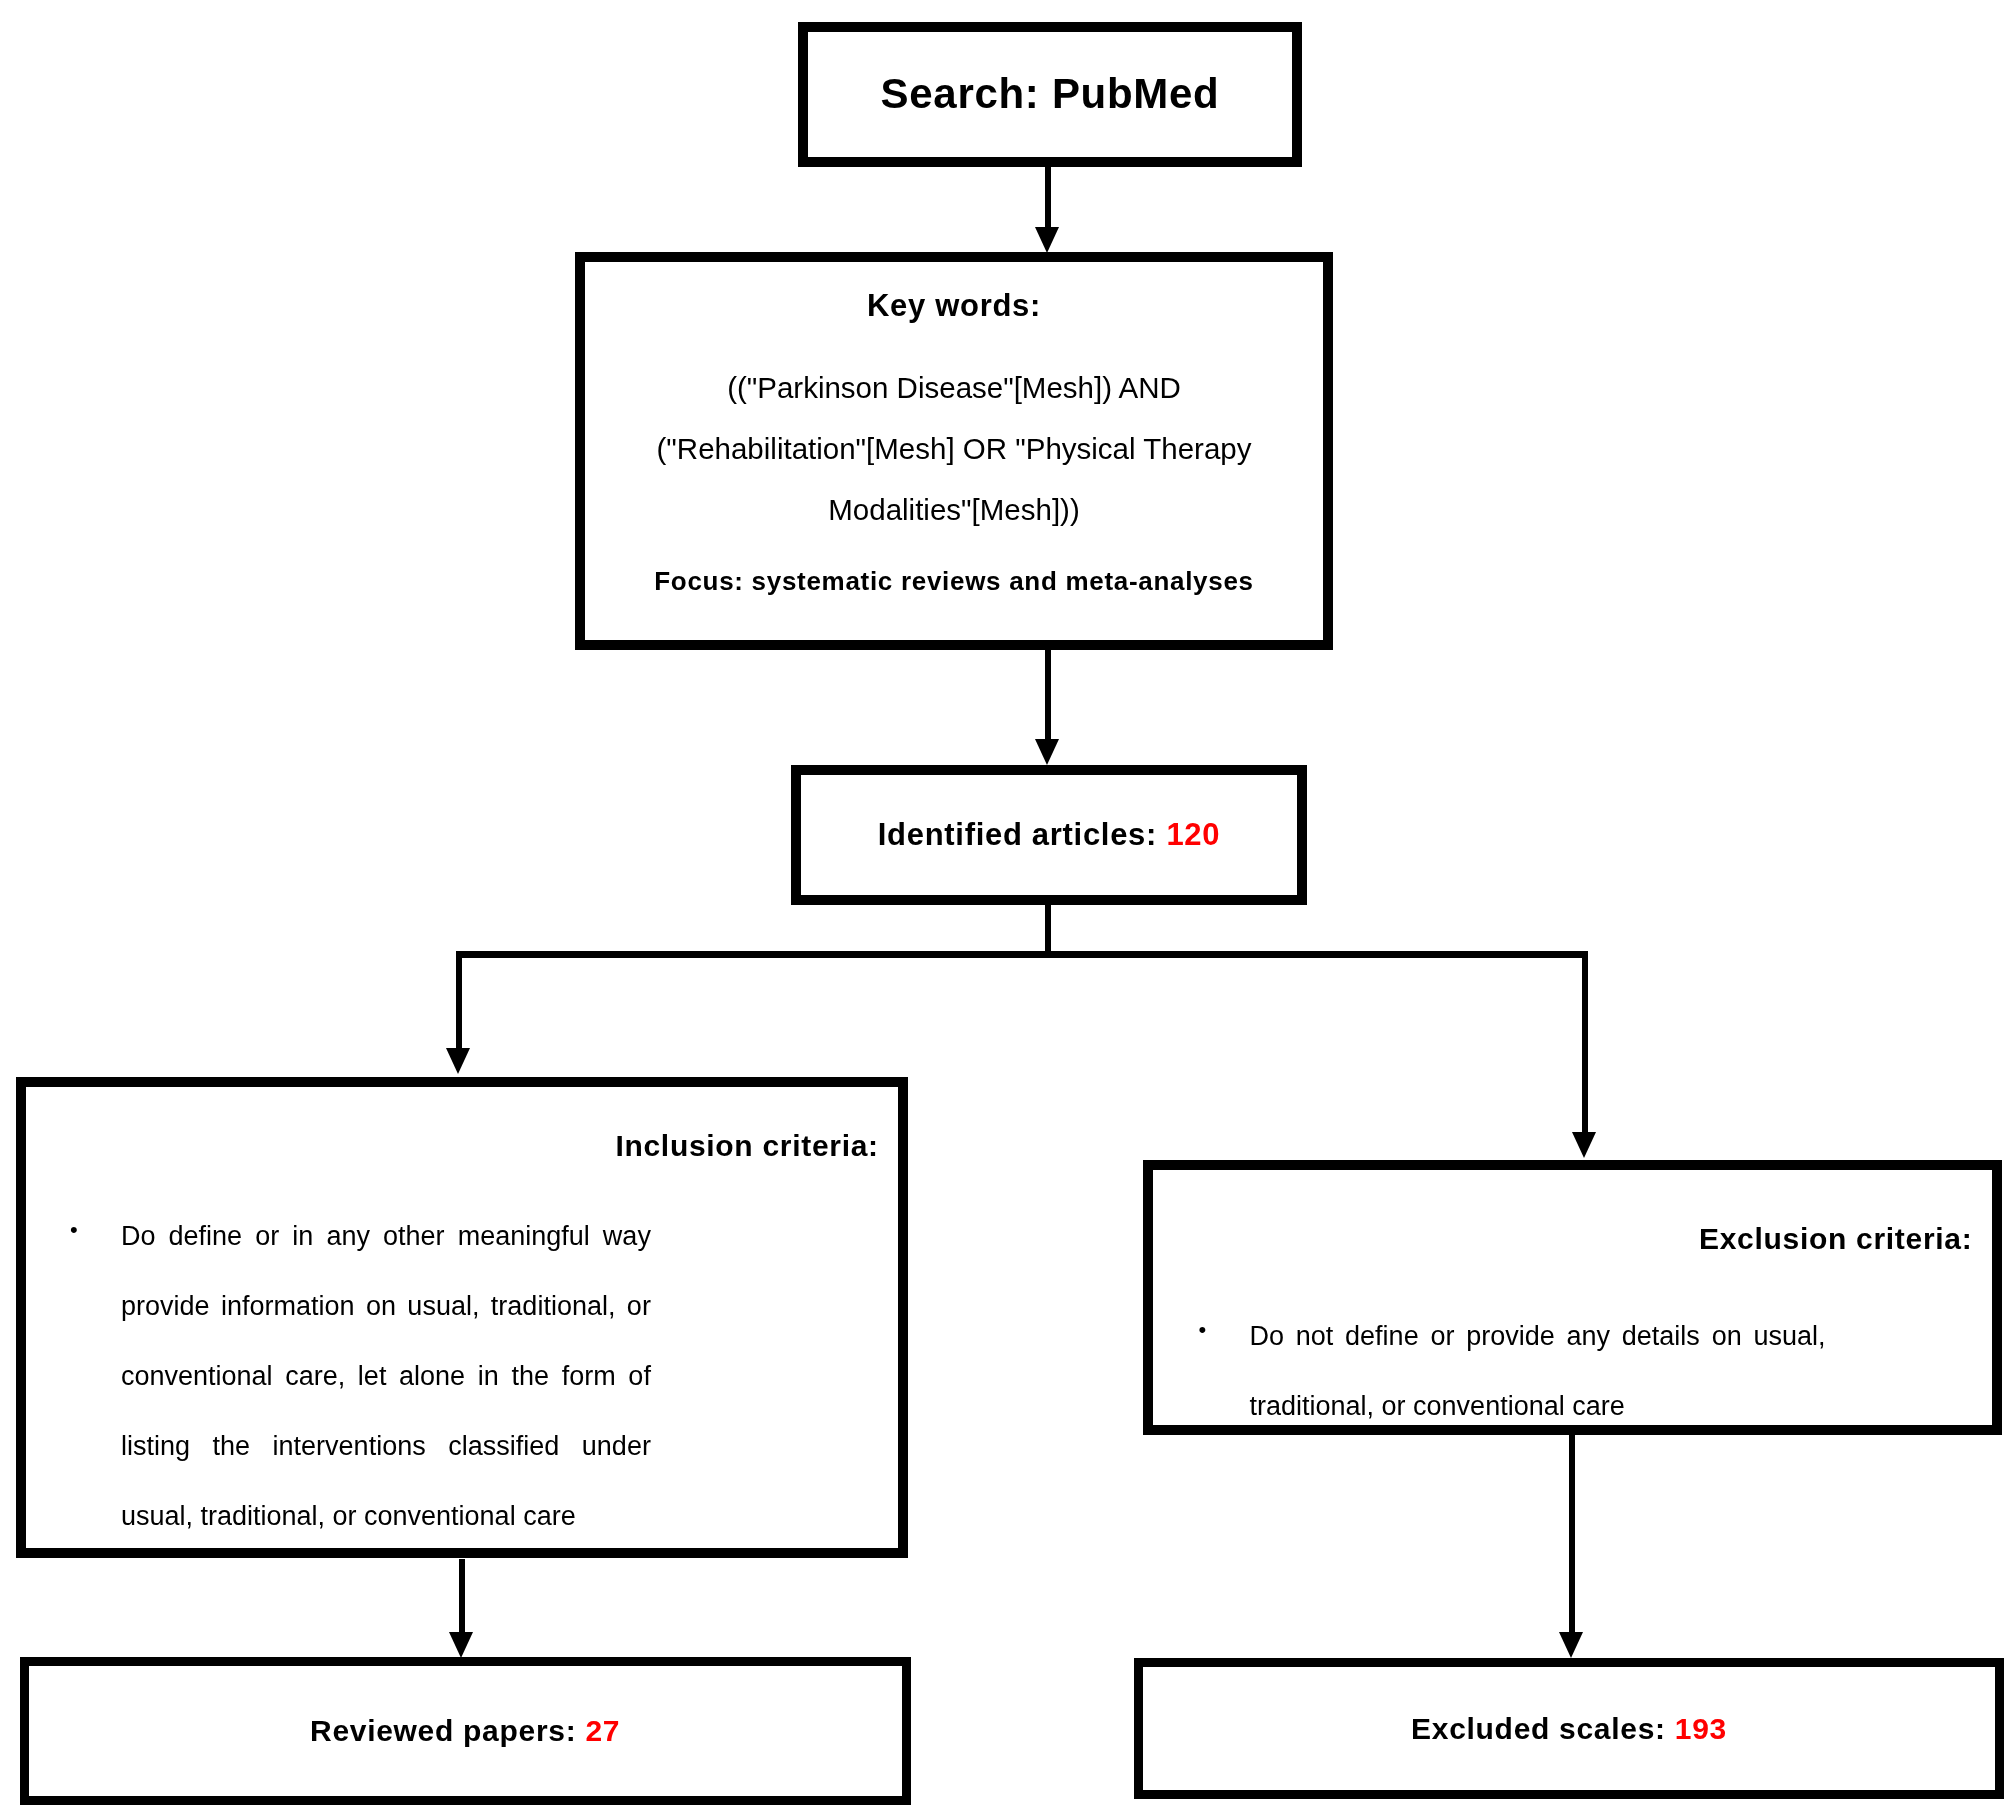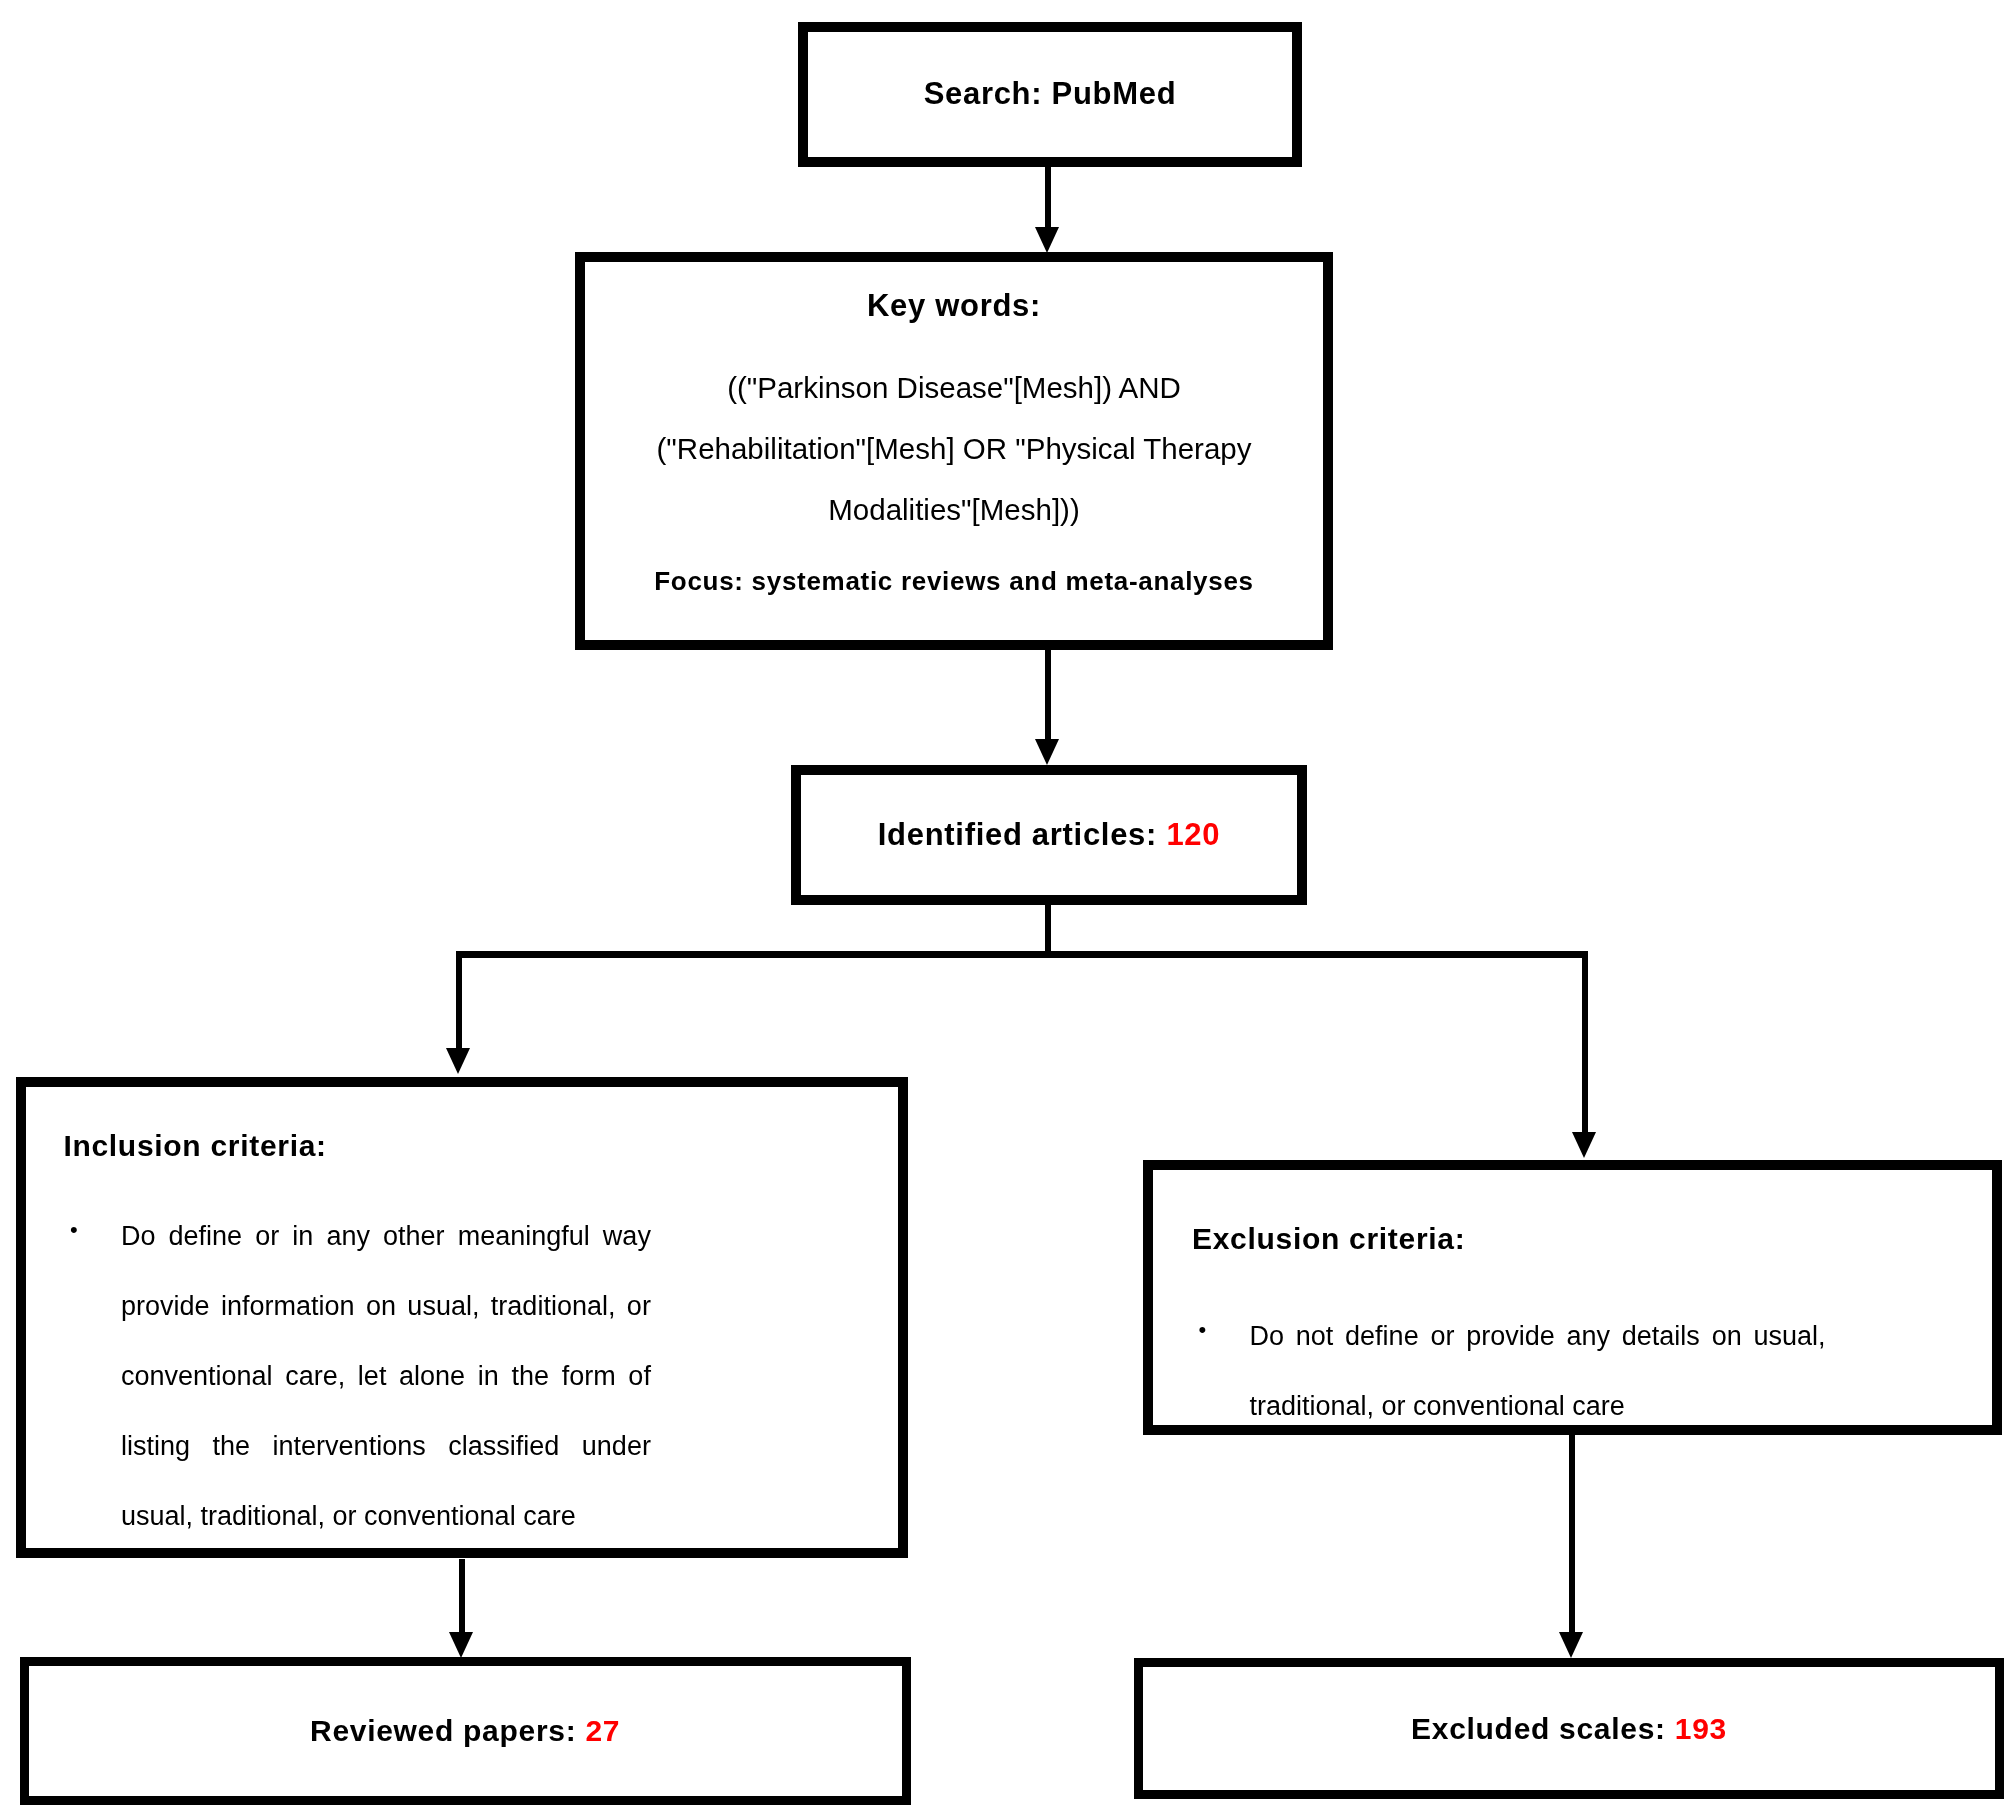--- a/index.html
+++ b/index.html
@@ -25,33 +25,33 @@
   }
   .flex-center{
     display:flex;
     align-items:center;
     justify-content:center;
     text-align:center;
   }
   .red{color:var(--red);}
 
   .search-box{left:798px;top:21.6px;width:504px;height:145px;}
-  .search-box .lbl{font-size:31px;font-weight:bold;letter-spacing:0.7px;}
+  .search-box .lbl{font-size:42px;font-weight:bold;letter-spacing:0.7px;}
 
   .keywords-box{left:575px;top:252px;width:758px;height:398px;padding-top:26px;text-align:center;}
   .kw-heading{font-size:31px;font-weight:bold;line-height:35px;letter-spacing:0.7px;}
   .kw-query{margin-top:34px;font-size:29.5px;line-height:61px;white-space:pre-line;}
   .kw-focus{margin-top:23.6px;font-size:26px;font-weight:bold;line-height:35px;letter-spacing:0.7px;}
 
   .identified-box{left:791px;top:765px;width:516px;height:140px;}
   .node-line{font-size:31px;font-weight:bold;letter-spacing:0.7px;white-space:pre;}
 
   .inclusion-box{left:16.4px;top:1077px;width:892px;height:481px;padding:42px 19.6px 0 37px;box-sizing:border-box;}
   .exclusion-box{left:1143px;top:1160px;width:859px;height:275px;padding:52px 19.6px 0 39px;box-sizing:border-box;}
-  .crit-heading{font-size:30px;font-weight:bold;line-height:33px;text-align:left;letter-spacing:0.7px;}
+  .crit-heading{font-size:30px;font-weight:bold;line-height:33px;text-align:right;letter-spacing:0.7px;}
   .bullet-row{display:flex;align-items:flex-start;}
   .inclusion-box .bullet-row{margin-top:39px;}
   .exclusion-box .bullet-row{margin-top:46px;}
   .bullet-marker{flex:0 0 51px;font-size:22px;line-height:58px;padding-left:6.5px;}
   .bullet-text{
     font-size:27px;
     line-height:70px;
     text-align:justify;
   }
   .inclusion-box .bullet-text{width:530px;}

